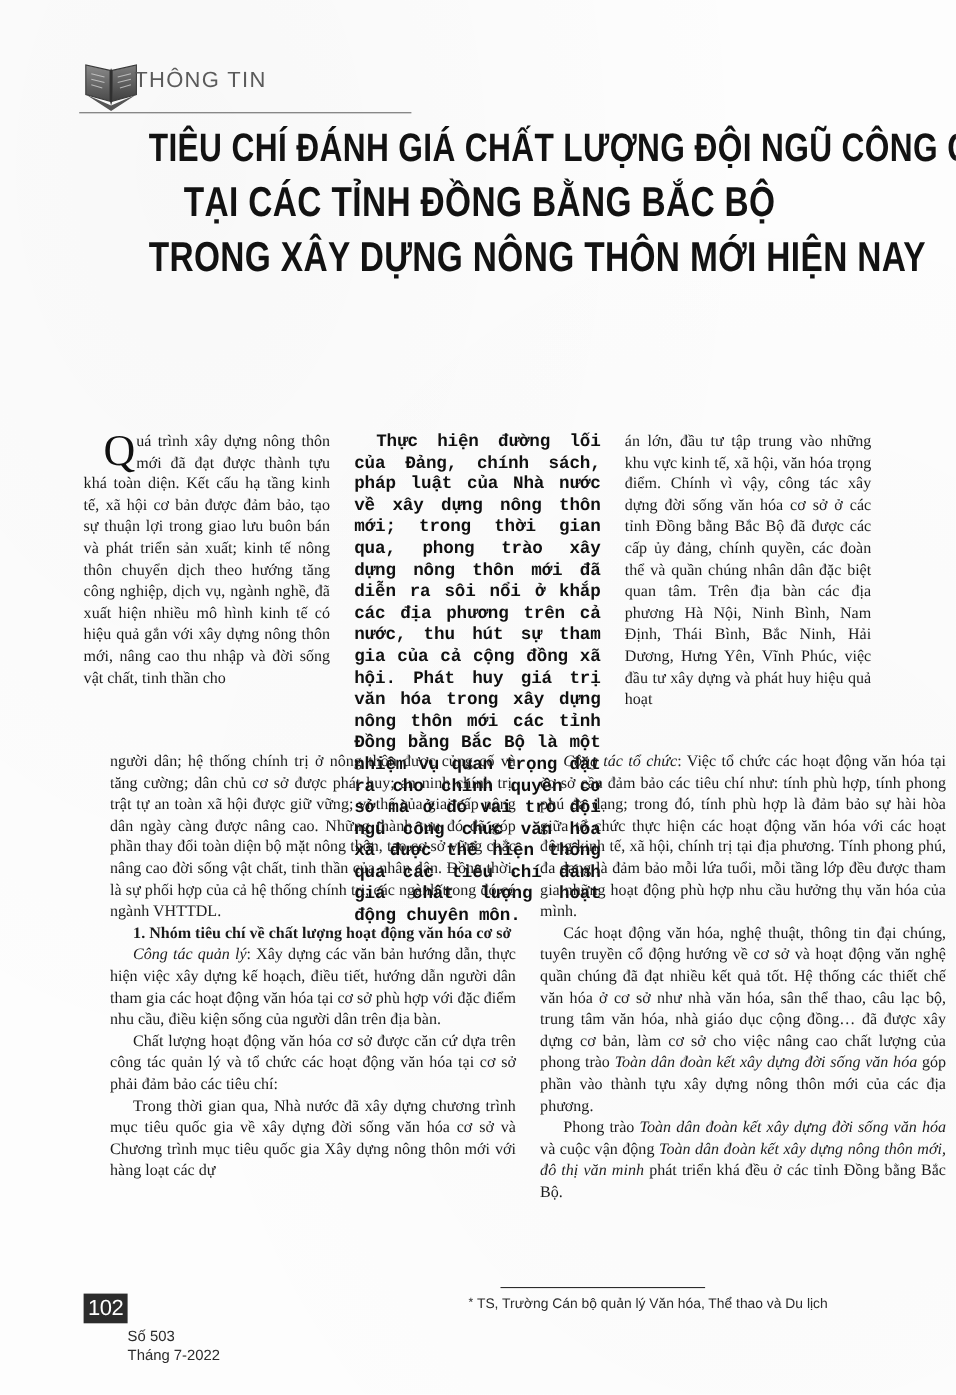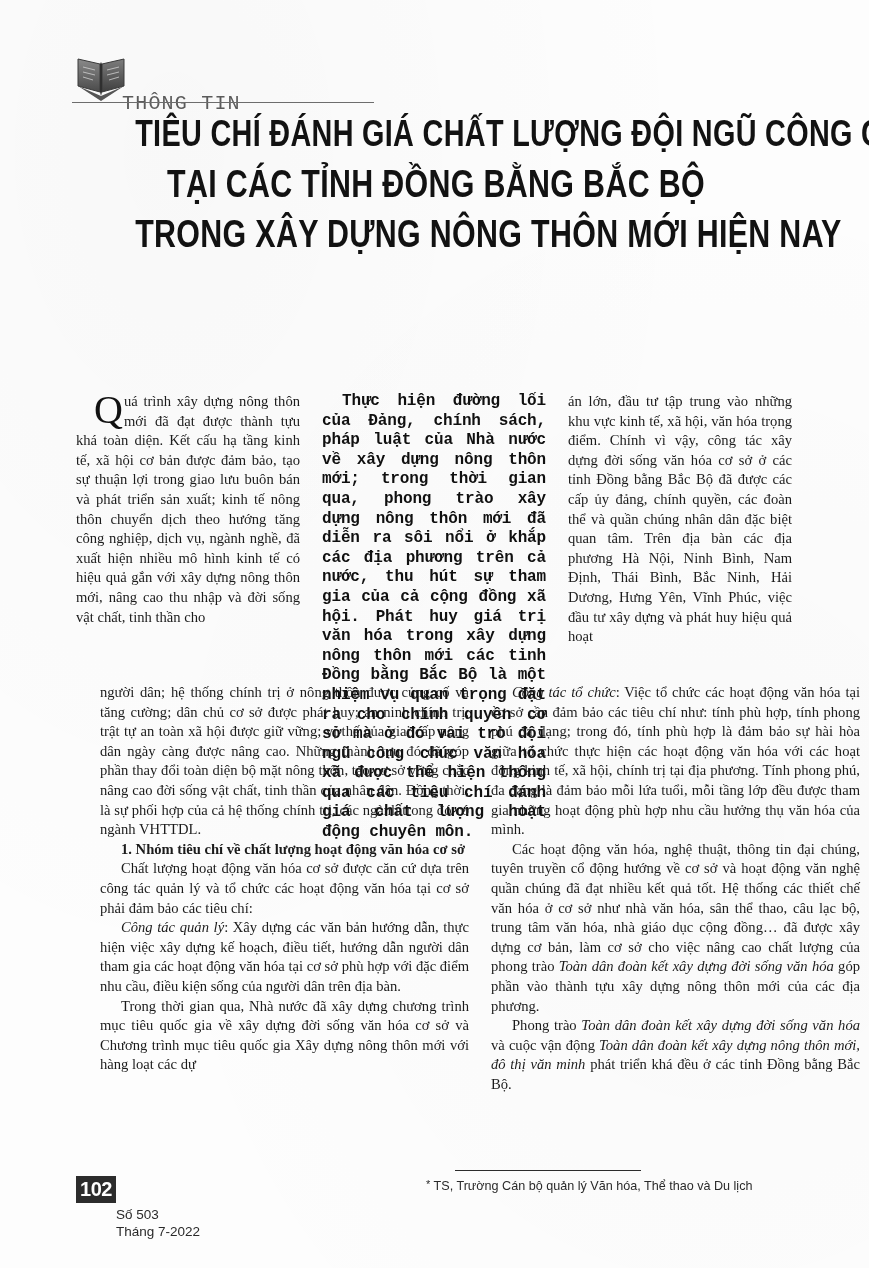--- a/index.html
+++ b/index.html
@@ -36,22 +36,22 @@
     position: absolute;
     left: 0;
     top: 0;
     width: 54px;
     height: 46px;
   }
   .logo-book svg { display: block; }
   .masthead-title {
     position: absolute;
     left: 48px;
-    top: 36px;
-    font-family: Liberation Mono, monospace;
+    top: 6px;
+    font-family: Liberation Sans, sans-serif;
     font-size: 20px;
     letter-spacing: 1.2px;
     color: #5b5b5b;
     font-weight: 400;
   }
   .masthead-rule {
     position: absolute;
     left: -2px;
     top: 46px;
     width: 302px;
@@ -166,21 +166,21 @@
   .footer { position: absolute; left: 0; top: 1168px; width: 869px; height: 70px; }
   .page-number-box {
     position: absolute;
     left: 76px;
     top: 8px;
     width: 40px;
     height: 27px;
     background: #2c2c2c;
     color: #ffffff;
     font-family: "Liberation Sans", sans-serif;
-    font-weight: bold;
+    font-weight: normal;
     font-size: 20px;
     text-align: center;
     line-height: 27px;
     letter-spacing: -0.5px;
   }
   .issue-info {
     position: absolute;
     left: 116px;
     top: 3px;
     font-family: "Liberation Sans", sans-serif;
@@ -255,22 +255,22 @@
     </div>
     <div class="col col-regular">
       <p>án lớn, đầu tư tập trung vào những khu vực kinh tế, xã hội, văn hóa trọng điểm. Chính vì vậy, công tác xây dựng đời sống văn hóa cơ sở ở các tỉnh Đồng bằng Bắc Bộ đã được các cấp ủy đảng, chính quyền, các đoàn thể và quần chúng nhân dân đặc biệt quan tâm. Trên địa bàn các địa phương Hà Nội, Ninh Bình, Nam Định, Thái Bình, Bắc Ninh, Hải Dương, Hưng Yên, Vĩnh Phúc, việc đầu tư xây dựng và phát huy hiệu quả hoạt</p>
     </div>
   </div>
 
   <div class="body-bottom">
     <div class="col-two">
       <p class="noindent">người dân; hệ thống chính trị ở nông thôn được củng cố và tăng cường; dân chủ cơ sở được phát huy; an ninh chính trị, trật tự an toàn xã hội được giữ vững; vị thế của giai cấp nông dân ngày càng được nâng cao. Những thành tựu đó đã góp phần thay đổi toàn diện bộ mặt nông thôn, tạo cơ sở vững chắc nâng cao đời sống vật chất, tinh thần của nhân dân. Đồng thời, là sự phối hợp của cả hệ thống chính trị, các ngành trong đó có ngành VHTTDL.</p>
       <p class="subhead">1. Nhóm tiêu chí về chất lượng hoạt động văn hóa cơ sở</p>
+      <p><em class="runin-italic">Công tác quản lý</em><span>: Xây dựng các văn bản hướng dẫn, thực hiện việc xây dựng kế hoạch, điều tiết, hướng dẫn người dân tham gia các hoạt động văn hóa tại cơ sở phù hợp với đặc điểm nhu cầu, điều kiện sống của người dân trên địa bàn.</span></p>
       <p>Chất lượng hoạt động văn hóa cơ sở được căn cứ dựa trên công tác quản lý và tổ chức các hoạt động văn hóa tại cơ sở phải đảm bảo các tiêu chí:</p>
-      <p><em class="runin-italic">Công tác quản lý</em><span>: Xây dựng các văn bản hướng dẫn, thực hiện việc xây dựng kế hoạch, điều tiết, hướng dẫn người dân tham gia các hoạt động văn hóa tại cơ sở phù hợp với đặc điểm nhu cầu, điều kiện sống của người dân trên địa bàn.</span></p>
       <p>Trong thời gian qua, Nhà nước đã xây dựng chương trình mục tiêu quốc gia về xây dựng đời sống văn hóa cơ sở và Chương trình mục tiêu quốc gia Xây dựng nông thôn mới với hàng loạt các dự</p>
     </div>
     <div class="col-two">
       <p><em class="runin-italic">Công tác tổ chức</em><span>: Việc tổ chức các hoạt động văn hóa tại cơ sở cần đảm bảo các tiêu chí như: tính phù hợp, tính phong phú đa dạng; trong đó, tính phù hợp là đảm bảo sự hài hòa giữa tổ chức thực hiện các hoạt động văn hóa với các hoạt động kinh tế, xã hội, chính trị tại địa phương. Tính phong phú, đa dạng là đảm bảo mỗi lứa tuổi, mỗi tầng lớp đều được tham gia những hoạt động phù hợp nhu cầu hưởng thụ văn hóa của mình.</span></p>
       <p><span>Các hoạt động văn hóa, nghệ thuật, thông tin đại chúng, tuyên truyền cổ động hướng về cơ sở và hoạt động văn nghệ quần chúng đã đạt nhiều kết quả tốt. Hệ thống các thiết chế văn hóa ở cơ sở như nhà văn hóa, sân thể thao, câu lạc bộ, trung tâm văn hóa, nhà giáo dục cộng đồng… đã được xây dựng cơ bản, làm cơ sở cho việc nâng cao chất lượng của phong trào </span><em>Toàn dân đoàn kết xây dựng đời sống văn hóa</em><span> góp phần vào thành tựu xây dựng nông thôn mới của các địa phương.</span></p>
       <p><span>Phong trào </span><em>Toàn dân đoàn kết xây dựng đời sống văn hóa</em><span> và cuộc vận động </span><em>Toàn dân đoàn kết xây dựng nông thôn mới, đô thị văn minh</em><span> phát triển khá đều ở các tỉnh Đồng bằng Bắc Bộ.</span></p>
     </div>
   </div>
 
   <div class="footer">

